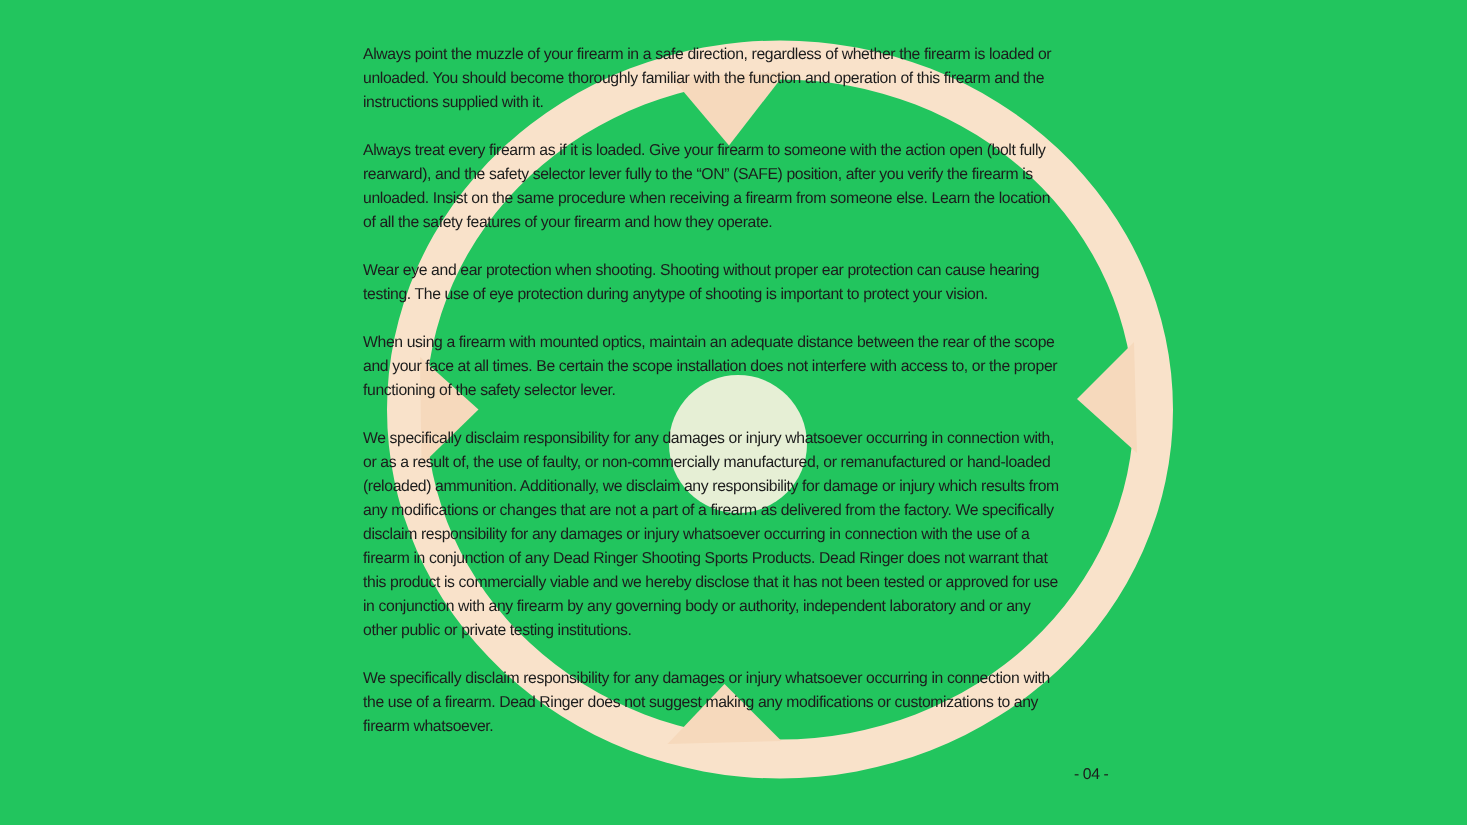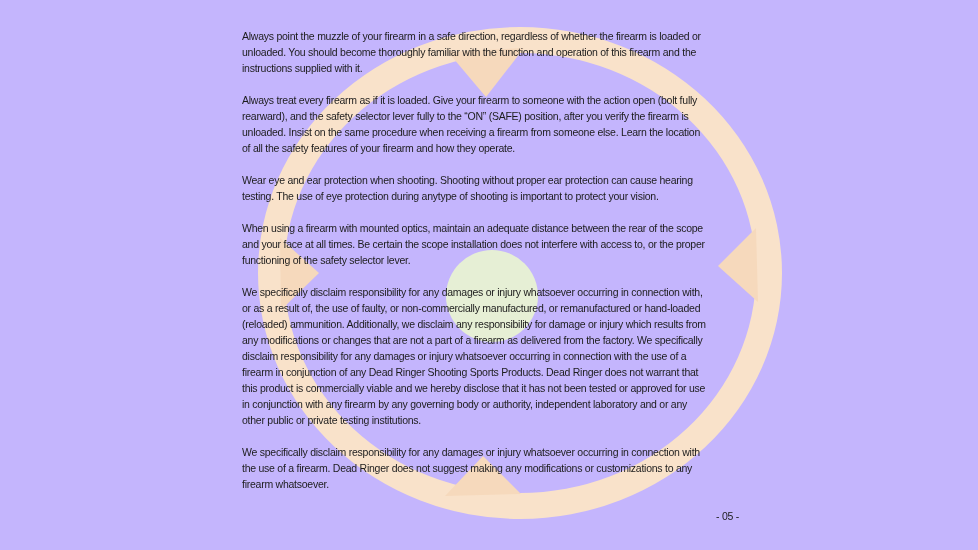--- a/index.html
+++ b/index.html
@@ -4,21 +4,21 @@
 <style>
   html, body {
     margin: 0;
     padding: 0;
     background: #ffffff;
   }
   .page {
     position: relative;
     width: 978px;
     height: 550px;
-    background: #c4b5fd;
+    background: #22c55e;
     overflow: hidden;
     font-family: "Liberation Sans", sans-serif;
   }
   .watermark {
     position: absolute;
     top: 0;
     left: 0;
     width: 978px;
     height: 550px;
     z-index: 0;
@@ -80,16 +80,16 @@
 (reloaded) ammunition. Additionally, we disclaim any responsibility for damage or injury which results from
 any modifications or changes that are not a part of a firearm as delivered from the factory. We specifically
 disclaim responsibility for any damages or injury whatsoever occurring in connection with the use of a
 firearm in conjunction of any Dead Ringer Shooting Sports Products. Dead Ringer does not warrant that
 this product is commercially viable and we hereby disclose that it has not been tested or approved for use
 in conjunction with any firearm by any governing body or authority, independent laboratory and or any
 other public or private testing institutions.</p>
     <p>We specifically disclaim responsibility for any damages or injury whatsoever occurring in connection with
 the use of a firearm. Dead Ringer does not suggest making any modifications or customizations to any
 firearm whatsoever.</p>
-    <div class="page-number">- 05 -</div>
+    <div class="page-number">- 04 -</div>
   </div>
 
 </div>
 
 </body></html>

